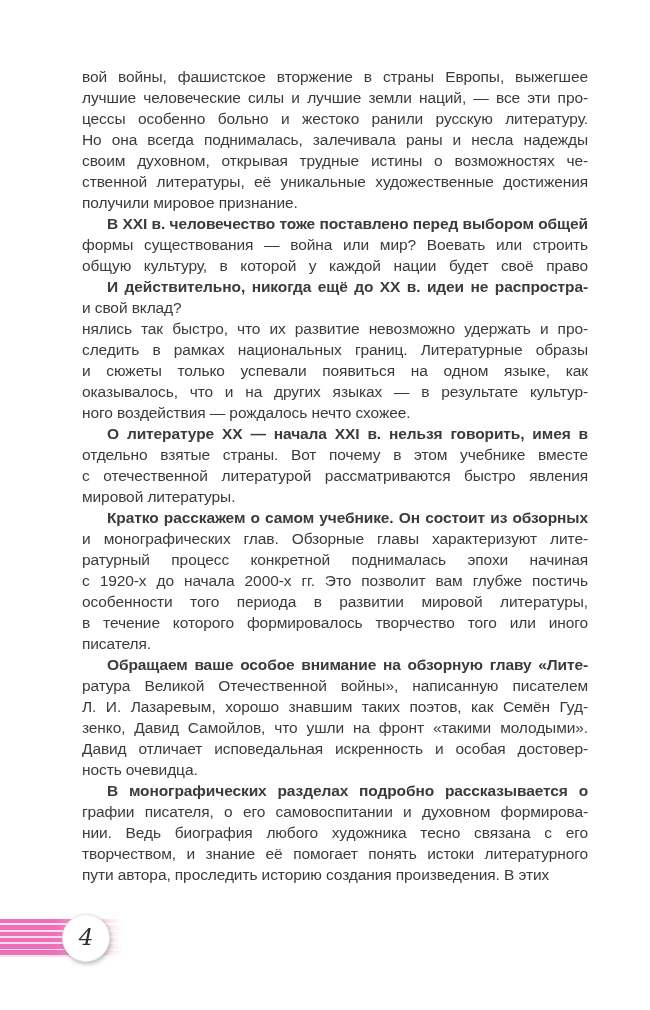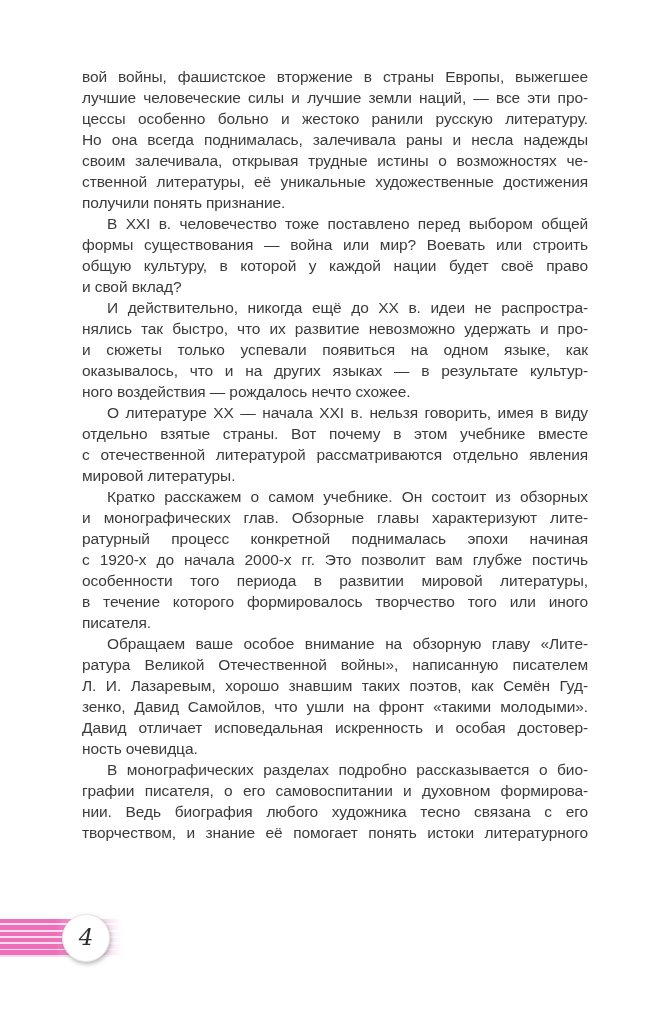--- a/index.html
+++ b/index.html
@@ -32,20 +32,21 @@
     text-align: justify;
     text-align-last: justify;
     white-space: normal;
     overflow: hidden;
   }
   .line.para-end {
     text-align-last: left;
   }
   .line.indent {
     text-indent: 25px;
+    font-weight: bold;
   }
   .footer-band {
     position: absolute;
     left: 0;
     top: 913px;
     width: 140px;
     height: 50px;
   }
   .stripes {
     position: absolute;
@@ -95,53 +96,55 @@
 </style>
 </head>
 <body>
 
 <div class="page">
   <div class="text-column">
       <div class="line">вой войны, фашистское вторжение в страны Европы, выжегшее</div>
       <div class="line">лучшие человеческие силы и лучшие земли наций, — все эти про-</div>
       <div class="line">цессы особенно больно и жестоко ранили русскую литературу.</div>
       <div class="line">Но она всегда поднималась, залечивала раны и несла надежды</div>
-      <div class="line">своим залечивала, открывая трудные истины о возможностях че-</div>
+      <div class="line">своим духовном, открывая трудные истины о возможностях че-</div>
       <div class="line">ственной литературы, её уникальные художественные достижения</div>
-      <div class="line para-end">получили понять признание.</div>
+      <div class="line para-end">получили мировое признание.</div>
       <div class="line indent">В XXI в. человечество тоже поставлено перед выбором общей</div>
       <div class="line">формы существования — война или мир? Воевать или строить</div>
       <div class="line">общую культуру, в которой у каждой нации будет своё право</div>
+      <div class="line indent">И действительно, никогда ещё до XX в. идеи не распростра-</div>
       <div class="line para-end">и свой вклад?</div>
-      <div class="line indent">И действительно, никогда ещё до XX в. идеи не распростра-</div>
       <div class="line">нялись так быстро, что их развитие невозможно удержать и про-</div>
+      <div class="line">следить в рамках национальных границ. Литературные образы</div>
       <div class="line">и сюжеты только успевали появиться на одном языке, как</div>
       <div class="line">оказывалось, что и на других языках — в результате культур-</div>
       <div class="line para-end">ного воздействия — рождалось нечто схожее.</div>
       <div class="line indent">О литературе XX — начала XXI в. нельзя говорить, имея в виду</div>
       <div class="line">отдельно взятые страны. Вот почему в этом учебнике вместе</div>
-      <div class="line">с отечественной литературой рассматриваются отдельно явления</div>
+      <div class="line">с отечественной литературой рассматриваются быстро явления</div>
       <div class="line para-end">мировой литературы.</div>
       <div class="line indent">Кратко расскажем о самом учебнике. Он состоит из обзорных</div>
       <div class="line">и монографических глав. Обзорные главы характеризуют лите-</div>
       <div class="line">ратурный процесс конкретной поднималась эпохи начиная</div>
       <div class="line">с 1920-х до начала 2000-х гг. Это позволит вам глубже постичь</div>
       <div class="line">особенности того периода в развитии мировой литературы,</div>
       <div class="line">в течение которого формировалось творчество того или иного</div>
       <div class="line para-end">писателя.</div>
       <div class="line indent">Обращаем ваше особое внимание на обзорную главу «Лите-</div>
       <div class="line">ратура Великой Отечественной войны», написанную писателем</div>
       <div class="line">Л. И. Лазаревым, хорошо знавшим таких поэтов, как Семён Гуд-</div>
       <div class="line">зенко, Давид Самойлов, что ушли на фронт «такими молодыми».</div>
       <div class="line">Давид отличает исповедальная искренность и особая достовер-</div>
       <div class="line para-end">ность очевидца.</div>
       <div class="line indent">В монографических разделах подробно рассказывается о био-</div>
       <div class="line">графии писателя, о его самовоспитании и духовном формирова-</div>
       <div class="line">нии. Ведь биография любого художника тесно связана с его</div>
       <div class="line">творчеством, и знание её помогает понять истоки литературного</div>
+      <div class="line para-end">пути автора, проследить историю создания произведения. В этих</div>
     </div>
   <div class="footer-band">
     <div class="stripes"></div>
     <div class="page-circle">
       <span class="page-number">4</span>
     </div>
   </div>
 </div>
 
 </body></html>

